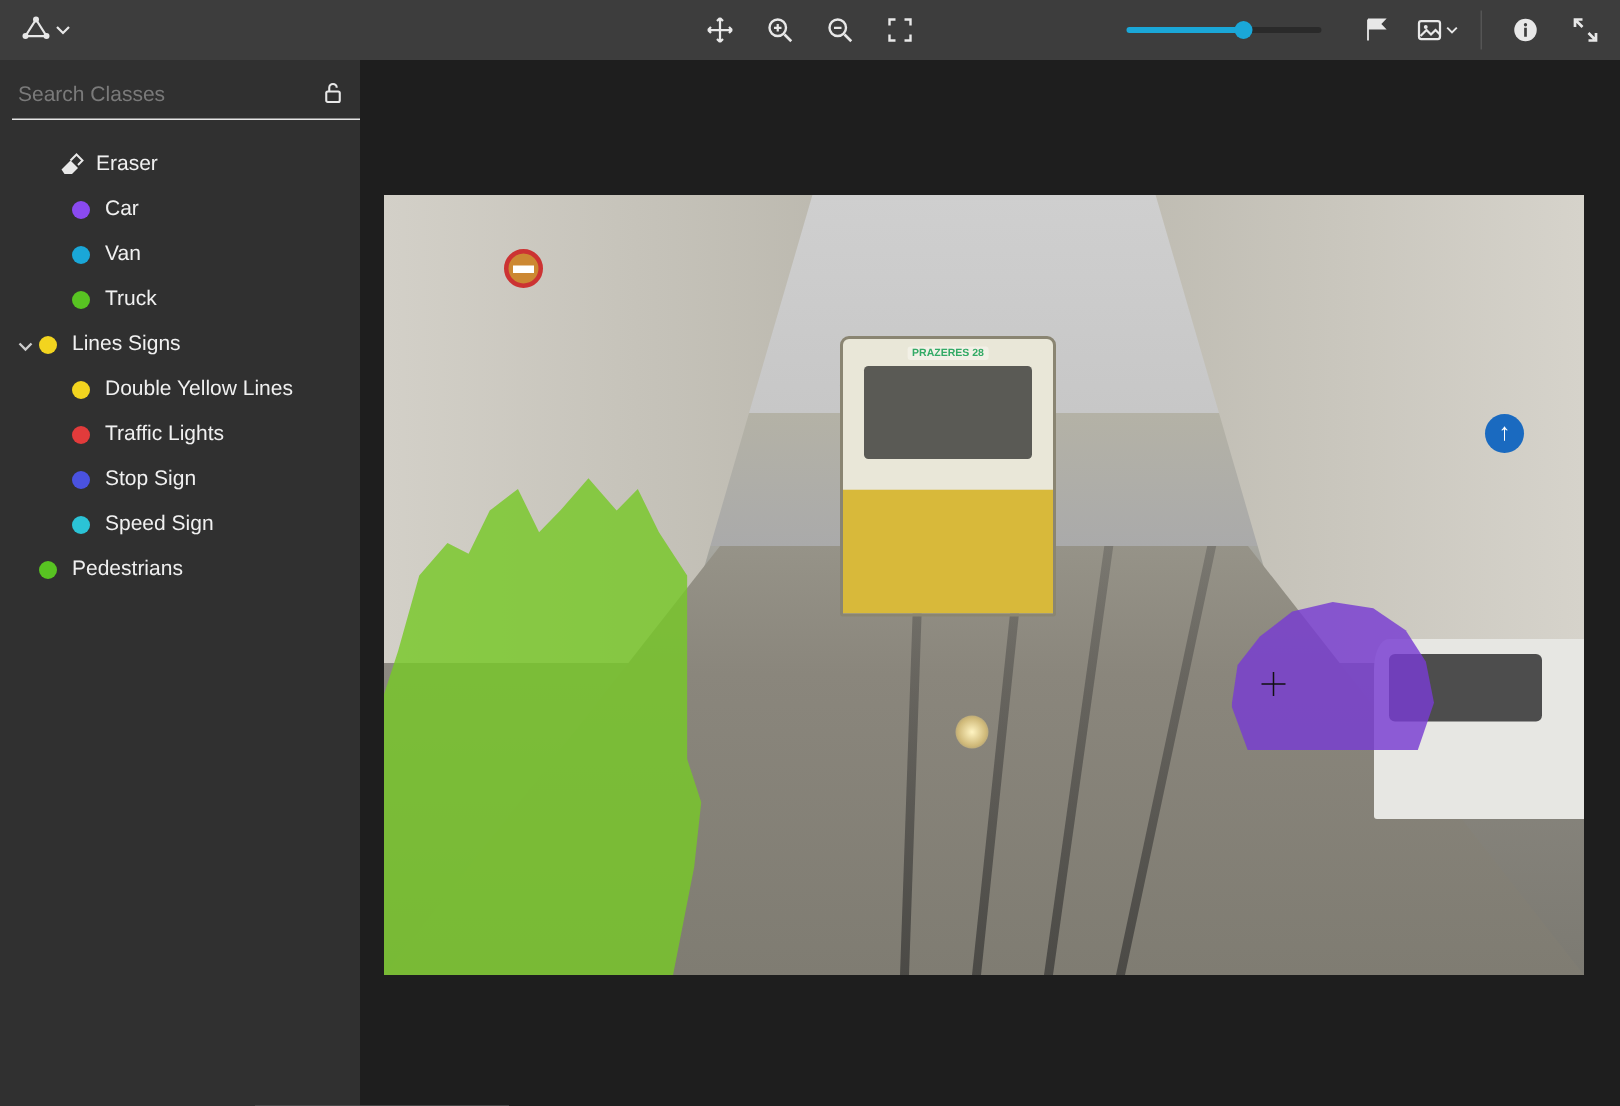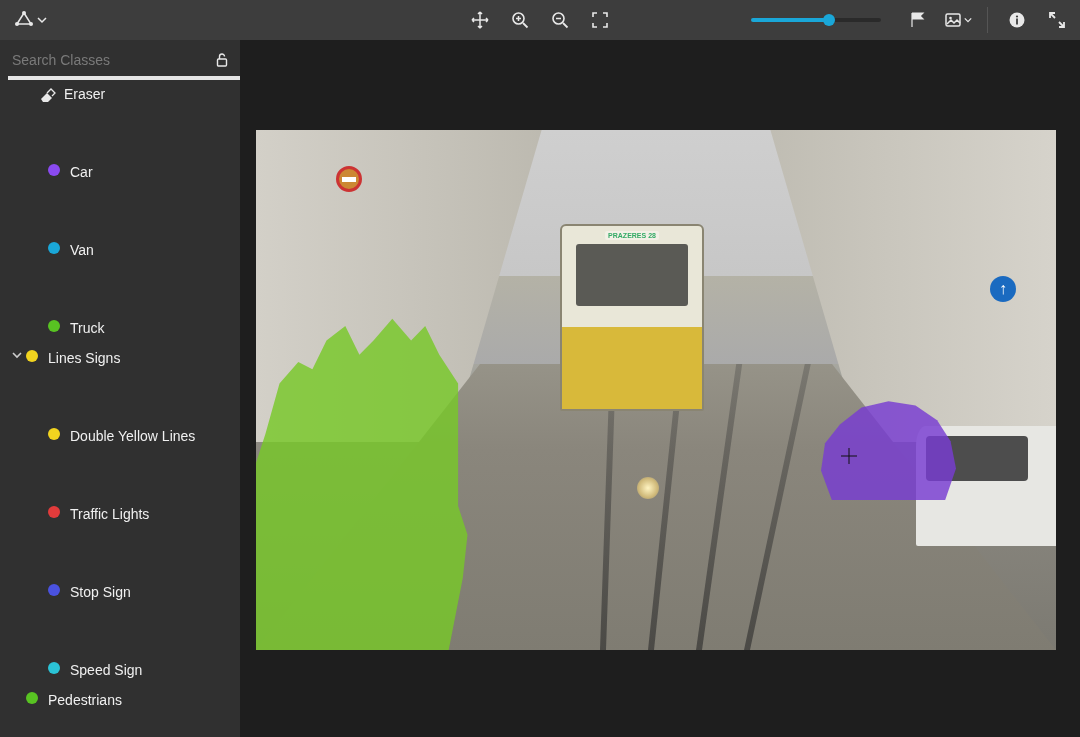--- a/index.html
+++ b/index.html
@@ -101,51 +101,51 @@
     width: 240px;
     background: #303030;
     display: flex;
     flex-direction: column;
     padding: 4px 0 0 8px;
   }
   .search-row {
     display: flex;
     align-items: center;
     height: 36px;
-    border-bottom: 4px solid #e5e5e5;
+    border-bottom: 1px solid #e5e5e5;
     padding-right: 10px;
     margin-bottom: 2px;
   }
   .search-input {
     flex: 1;
     background: transparent;
     border: none;
     color: #ccc;
     font-size: 14px;
     padding: 6px 4px;
     outline: none;
   }
   .search-input::placeholder { color: #7a7a7a; }
   .tree { padding: 4px 0 0 0; font-size: 14px; }
   .tree-row {
     display: flex;
-    align-items: flex-start;
+    align-items: flex-end;
     height: 30px;
     padding: 0 6px 0 0;
     cursor: pointer;
   }
   .chev { width: 18px; display:flex; justify-content:center; color:#ccc; }
   .dot {
     width: 12px; height: 12px; border-radius: 50%;
     margin-right: 10px;
     flex-shrink: 0;
   }
   .eraser-icon { margin-right: 8px; margin-left: 12px; }
   .label { color: #f0f0f0; font-weight: 500; }
-  .child { padding-left: 40px; margin-top: 48px; }
+  .child { padding-left: 40px; }
   .top-level { padding-left: 0px; }
   .top-level.with-chev { padding-left: 0; }
   .top-level.no-chev { padding-left: 18px; }
 
   
   .canvas-area {
     flex: 1;
     position: relative;
     background: #1e1e1e;
   }

